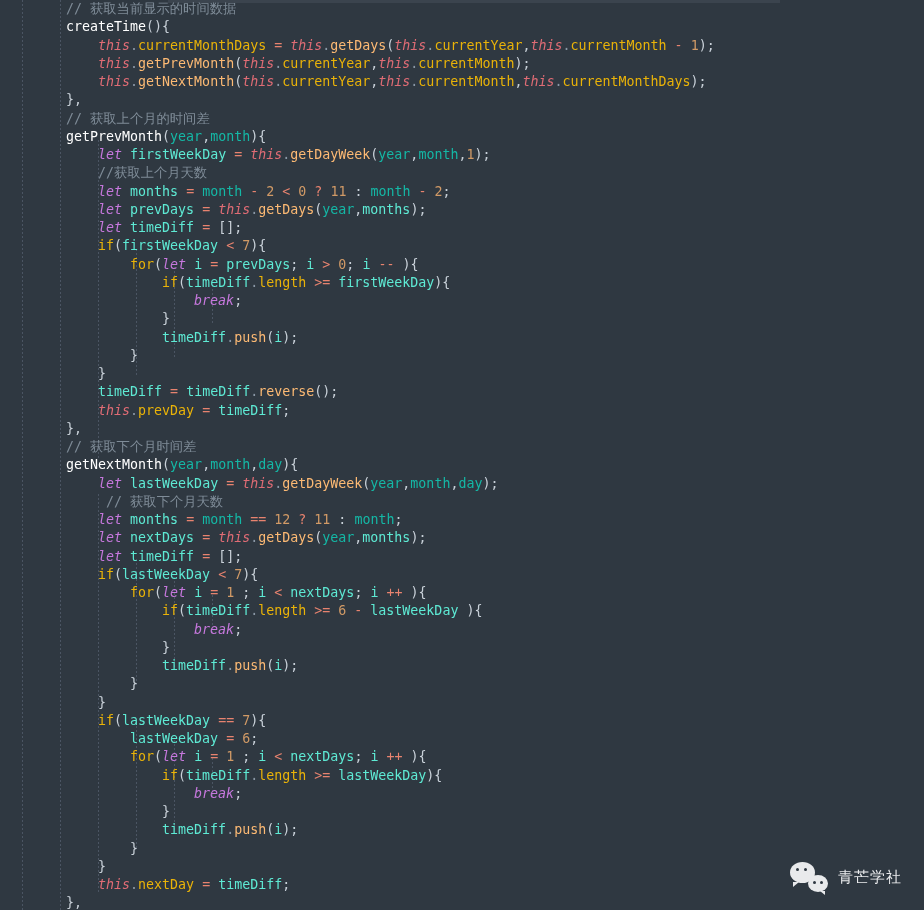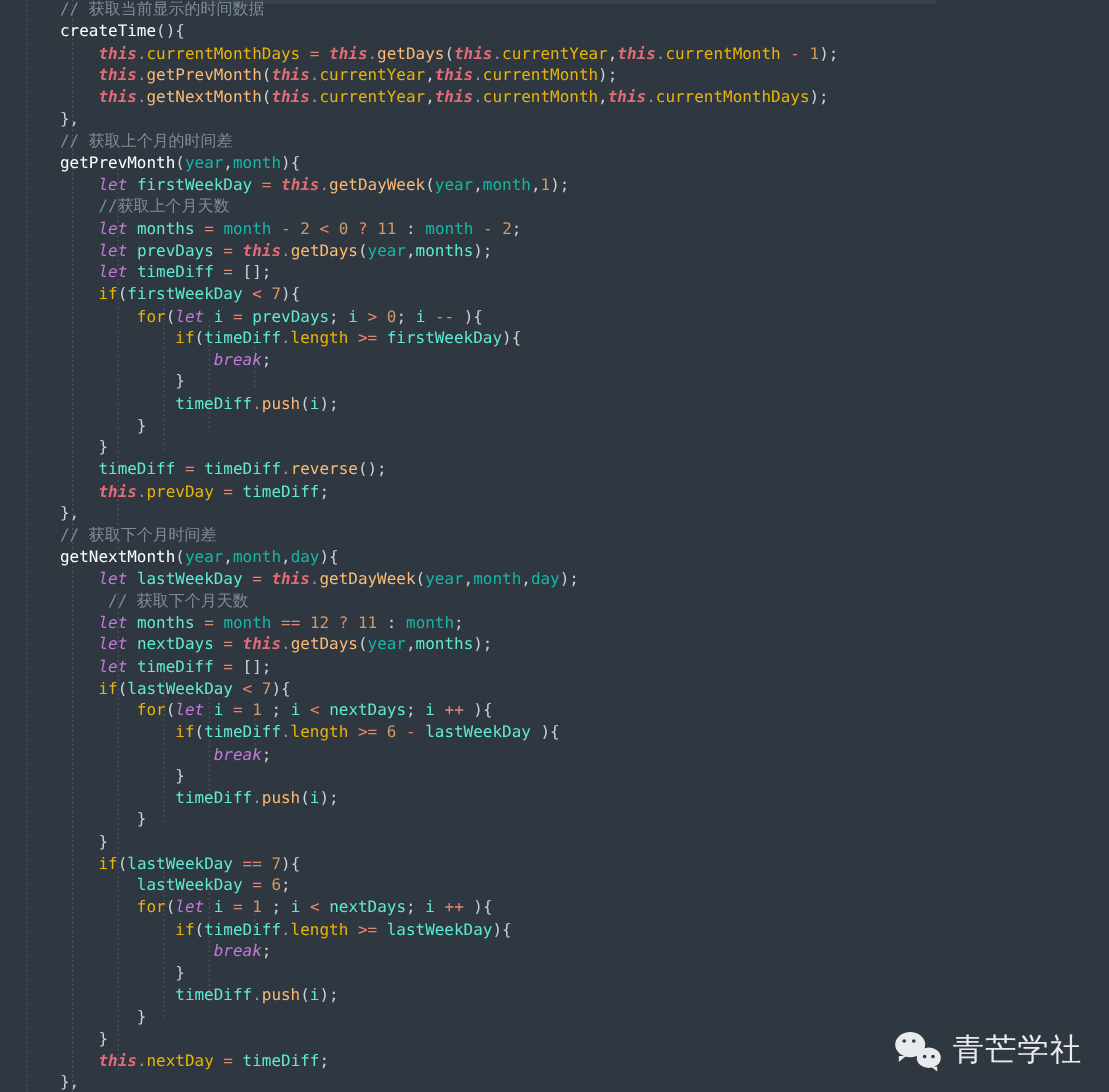--- a/index.html
+++ b/index.html
@@ -58,31 +58,31 @@
     top: 0;
     width: 924px;
     padding: 0;
     font-size: 13.3px;
     line-height: 18.25px;
     white-space: pre;
     color: #d7dae0;
   }
   .line {
     height: 18.25px;
-    padding-left: 50px;
+    padding-left: 66px;
     white-space: pre;
   }
 
   
   .t-com   { color: #7f8c98; }                 
   .t-fn    { color: #ffffff; }                 
   .t-call  { color: #fdba74; }                 
   .t-kw    { color: #c678dd; font-style: italic; } 
   .t-kw2   { color: #eab308; }                 
-  .t-this  { color: #e06c75; font-style: italic; font-weight: bold; } 
+  .t-this  { color: #e06c75; font-style: italic; } 
   .t-param { color: #14b8a6; }                 
   .t-num   { color: #d19a66; }                 
   .t-op    { color: #e8836f; }                 
   .t-punc  { color: #c9d1d9; }                 
   .t-var   { color: #5eead4; }                 
   .t-prop  { color: #eab308; }                 
   .t-dot   { color: #8b98a6; }                 
 
   
   .watermark {
@@ -135,21 +135,21 @@
     background: #2f3841;
   }
   .wechat-icon .eye.e1 { left: 6px;  top: 6px; }
   .wechat-icon .eye.e2 { left: 14px; top: 6px; }
   .wechat-icon .eye.e3 { right: 12px; bottom: 8px; }
   .wechat-icon .eye.e4 { right: 5px;  bottom: 8px; }
 
   .watermark-text {
     color: #e9eaec;
     font-family: "DejaVu Sans", "Liberation Sans", sans-serif;
-    font-size: 26px;
+    font-size: 15px;
     letter-spacing: 1px;
   }
 </style>
 </head>
 <body>
 
 <div id="screenshot">
 
   <div class="top-band"></div>
   <div class="top-band-right"></div>

